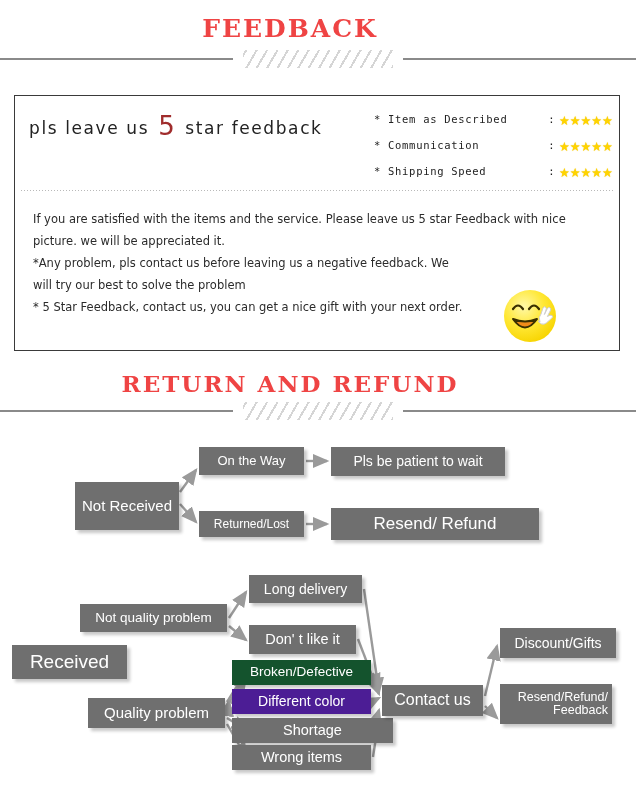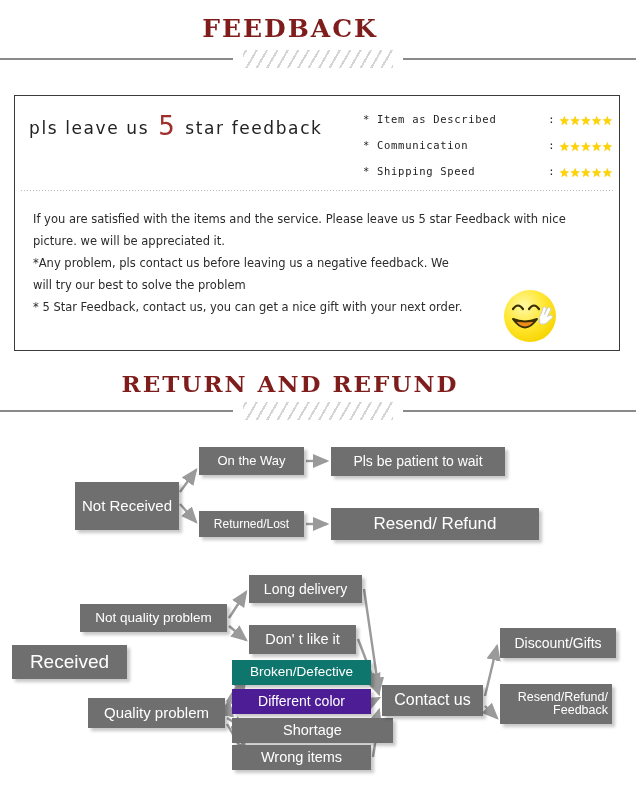--- a/index.html
+++ b/index.html
@@ -17,21 +17,21 @@
   }
 
   
   .section-title {
     position: absolute;
     left: 0;
     width: 580px;
     text-align: center;
     font-family: "DejaVu Serif", serif;
     font-weight: bold;
-    color: #7f1d1d;
+    color: #ef4444;
     letter-spacing: 2px;
   }
   #title-feedback { top: 14px; font-size: 25px; }
   #title-return   { top: 370px; font-size: 23px; }
 
   .divider {
     position: absolute;
     left: 0;
     width: 636px;
     height: 22px;
@@ -102,21 +102,21 @@
   .rating-row {
     display: flex;
     align-items: center;
     height: 26px;
     font-family: "DejaVu Sans Mono", monospace;
     font-size: 10.5px;
     color: #222;
     letter-spacing: .7px;
     white-space: nowrap;
   }
-  .rating-label { flex: 0 0 auto; }
+  .rating-label { flex: 0 0 auto; margin-left: 11px; }
   .rating-colon { flex: 1 1 auto; text-align: right; padding-right: 4px; }
   .stars {
     flex: 0 0 auto;
     color: #ffd400;
     font-size: 17px;
     letter-spacing: .5px;
     line-height: 1;
     text-shadow: 0 0 1px #e8b800;
   }
 
@@ -300,20 +300,20 @@
   <div class="node" style="left: 75px; top: 52px; width: 104px; height: 48px; font-size: 15px; background: rgb(111, 111, 111);">Not Received</div>
   <div class="node" style="left: 199px; top: 17px; width: 105px; height: 28px; font-size: 13px; background: rgb(111, 111, 111);">On the Way</div>
   <div class="node" style="left: 331px; top: 17px; width: 174px; height: 29px; font-size: 14px; background: rgb(111, 111, 111);">Pls be patient to wait</div>
   <div class="node" style="left: 199px; top: 81px; width: 105px; height: 26px; font-size: 12px; background: rgb(111, 111, 111);">Returned/Lost</div>
   <div class="node" style="left: 331px; top: 78px; width: 208px; height: 32px; font-size: 17px; background: rgb(111, 111, 111);">Resend/ Refund</div>
   <div class="node" style="left: 12px; top: 215px; width: 115px; height: 34px; font-size: 19px; background: rgb(111, 111, 111);">Received</div>
   <div class="node" style="left: 80px; top: 174px; width: 147px; height: 28px; font-size: 13.5px; background: rgb(111, 111, 111);">Not quality problem</div>
   <div class="node" style="left: 88px; top: 268px; width: 137px; height: 30px; font-size: 15px; background: rgb(111, 111, 111);">Quality problem</div>
   <div class="node" style="left: 249px; top: 145px; width: 113px; height: 28px; font-size: 14px; background: rgb(111, 111, 111);">Long delivery</div>
   <div class="node" style="left: 249px; top: 195px; width: 107px; height: 29px; font-size: 14.5px; background: rgb(111, 111, 111);">Don' t like it</div>
-  <div class="node" style="left: 232px; top: 230px; width: 139px; height: 25px; font-size: 13.5px; background: #0f766e;">Broken/Defective</div>
+  <div class="node" style="left: 232px; top: 230px; width: 139px; height: 25px; font-size: 13.5px; background: #14532d;">Broken/Defective</div>
   <div class="node" style="left: 232px; top: 259px; width: 139px; height: 25px; font-size: 14px; background: #4c1d95;">Different color</div>
   <div class="node" style="left: 232px; top: 288px; width: 161px; height: 25px; font-size: 14.5px; background: rgb(111, 111, 111);">Shortage</div>
   <div class="node" style="left: 232px; top: 315px; width: 139px; height: 25px; font-size: 14.5px; background: rgb(111, 111, 111);">Wrong items</div>
   <div class="node" style="left: 382px; top: 255px; width: 101px; height: 31px; font-size: 16px; background: rgb(111, 111, 111);">Contact us</div>
   <div class="node" style="left: 500px; top: 198px; width: 116px; height: 30px; font-size: 14px; background: rgb(111, 111, 111);">Discount/Gifts</div>
   <div class="node" style="left: 500px; top: 254px; width: 112px; height: 40px; font-size: 12.5px; background: rgb(111, 111, 111);">Resend/Refund/ Feedback</div>
 </div>
 
 </body></html>

